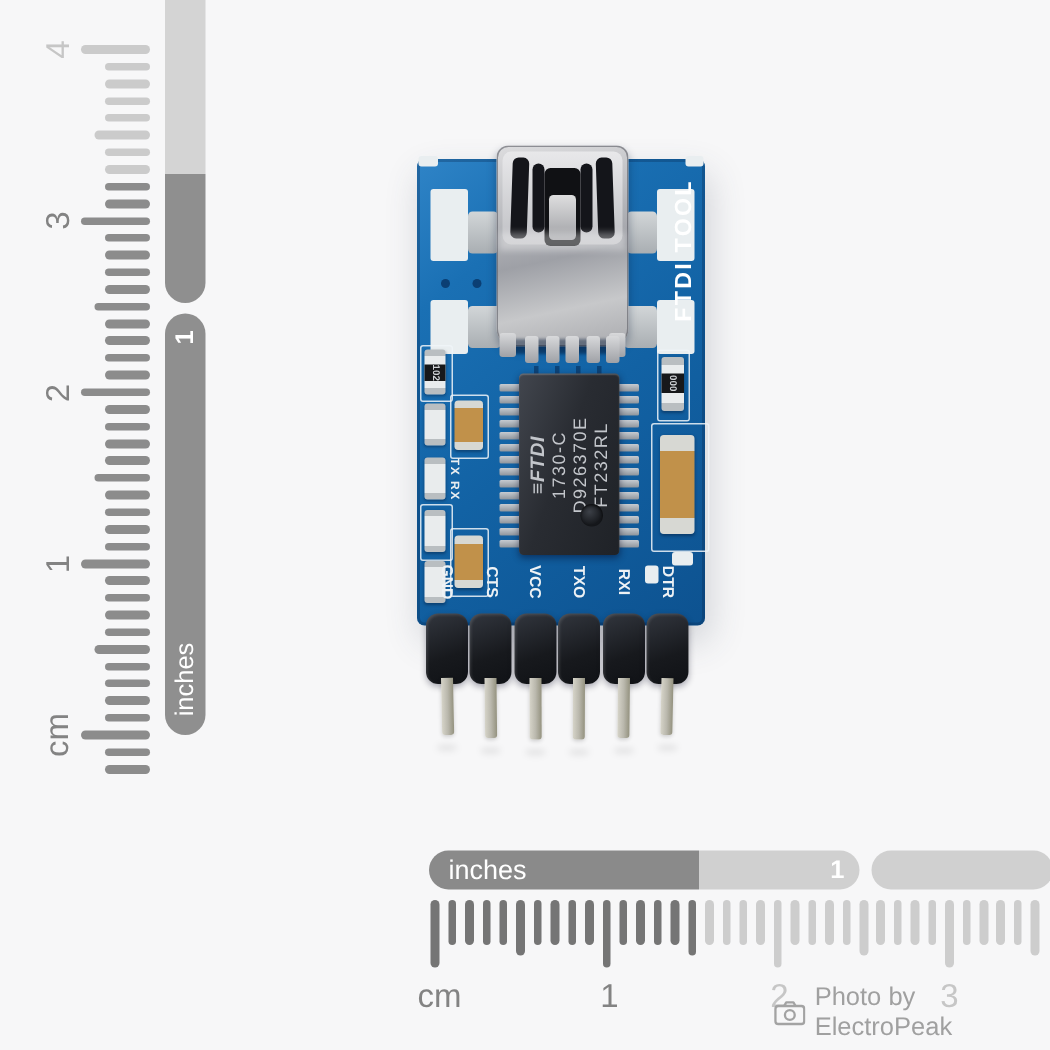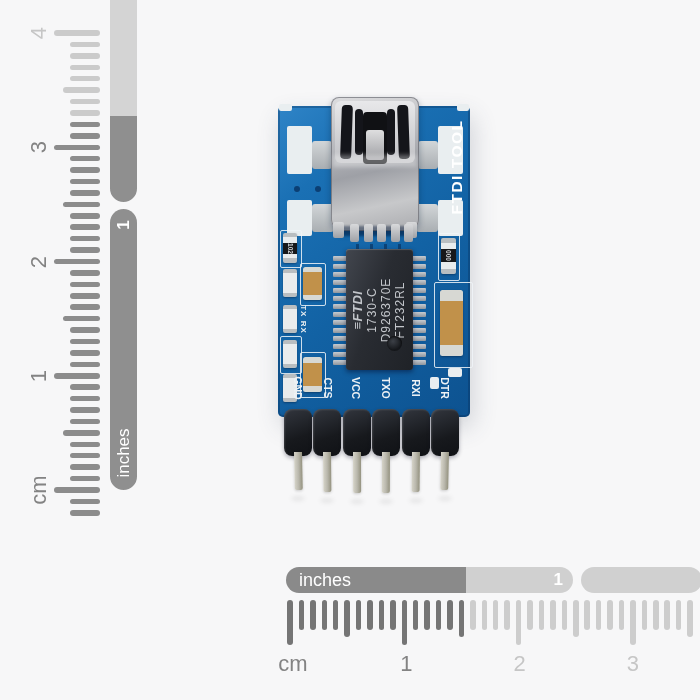--- a/index.html
+++ b/index.html
@@ -215,20 +215,28 @@
       <div class="tick" style="left: 675.87px; top: 600px; width: 5.5px; height: 30px; background: rgb(205, 205, 205);"></div>
       <div class="tick" style="left: 687.3px; top: 600px; width: 5.5px; height: 37px; background: rgb(205, 205, 205);"></div>
     </div>
   <div id="h-labels">
       <div class="ruler-num lbl-dark" style="left: 272px; top: 646px; width: 42px; height: 36px;">cm</div>
       <div class="ruler-num lbl-dark" style="left: 385.3px; top: 646px; width: 42px; height: 36px;">1</div>
       <div class="ruler-num lbl-light" style="left: 498.6px; top: 646px; width: 42px; height: 36px;">2</div>
       <div class="ruler-num lbl-light" style="left: 611.9px; top: 646px; width: 42px; height: 36px;">3</div>
     </div>
 
+  <div id="watermark">
+    <svg width="22" height="18" viewBox="0 0 22 18" fill="none" stroke="#a3a3a3" stroke-width="1.6" stroke-linejoin="round">
+      <rect x="1" y="4.5" width="20" height="12.5" rx="2"></rect>
+      <circle cx="11" cy="10.7" r="3.4"></circle>
+      <path d="M7 4.5 L8.5 2 h5 L15 4.5"></path>
+    </svg>
+    <span>Photo by ElectroPeak</span>
+  </div>
 
   <div id="pcb"></div>
 
   <div class="silk" style="left:279px;top:104px;width:13px;height:7px;"></div>
   <div class="silk" style="left:457px;top:104px;width:12px;height:7px;"></div>
 
   <div class="silk" style="left:287px;top:126px;width:25px;height:48px;"></div>
   <div class="silk" style="left:287px;top:200px;width:25px;height:36px;"></div>
   <div class="silk" style="left:438px;top:126px;width:25px;height:48px;"></div>
   <div class="silk" style="left:438px;top:200px;width:25px;height:36px;"></div>

